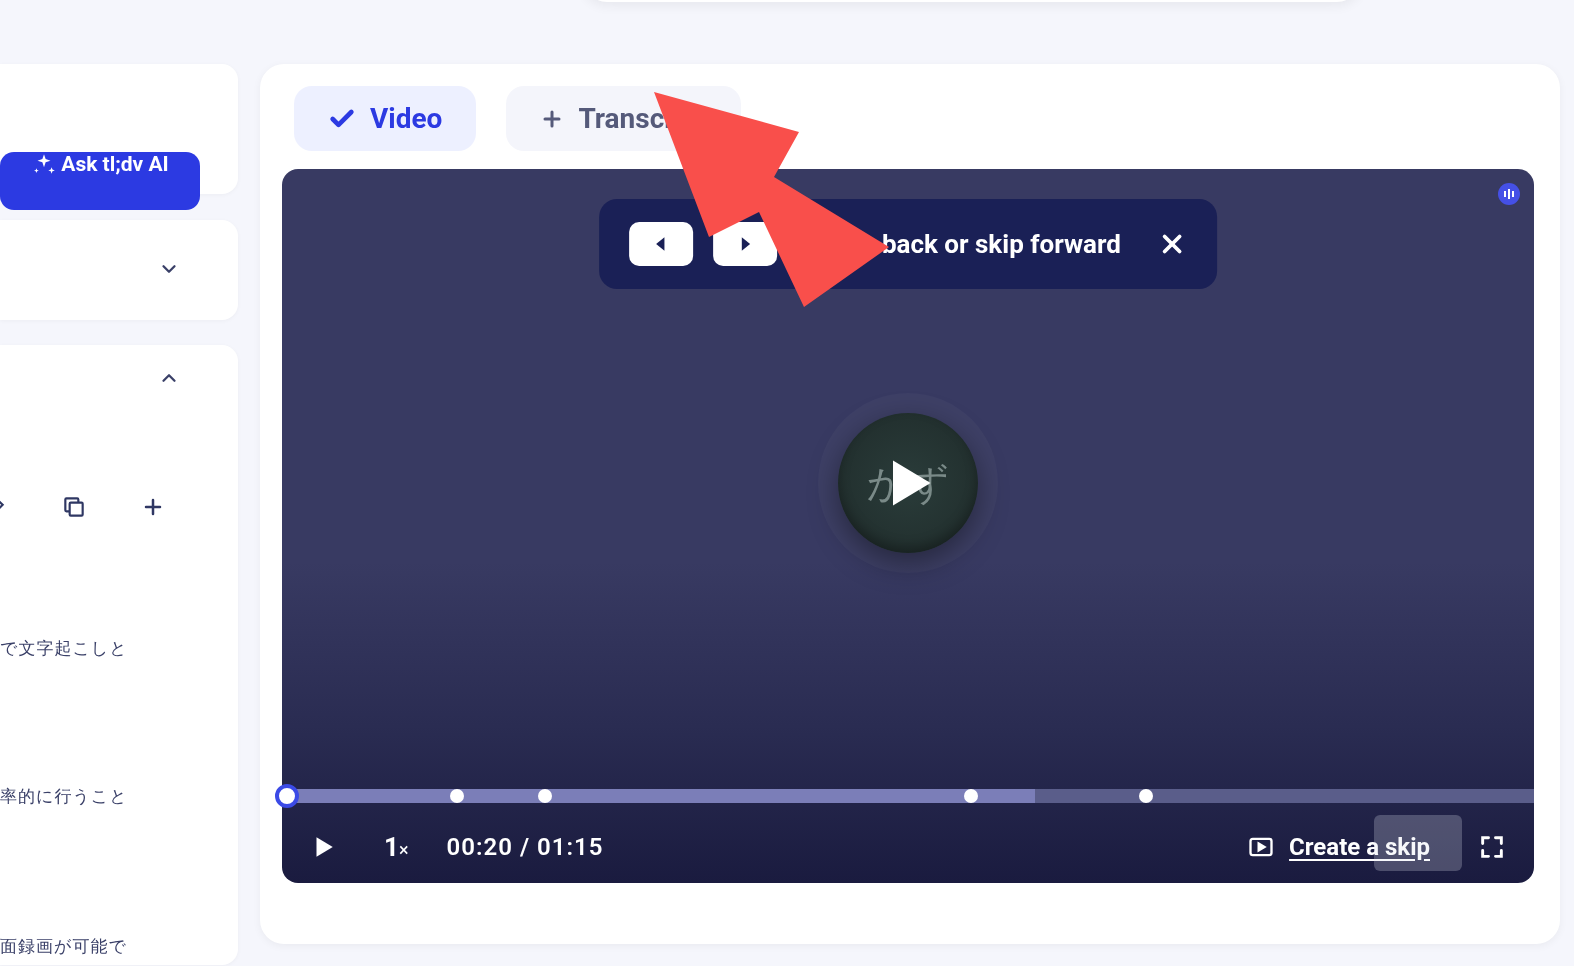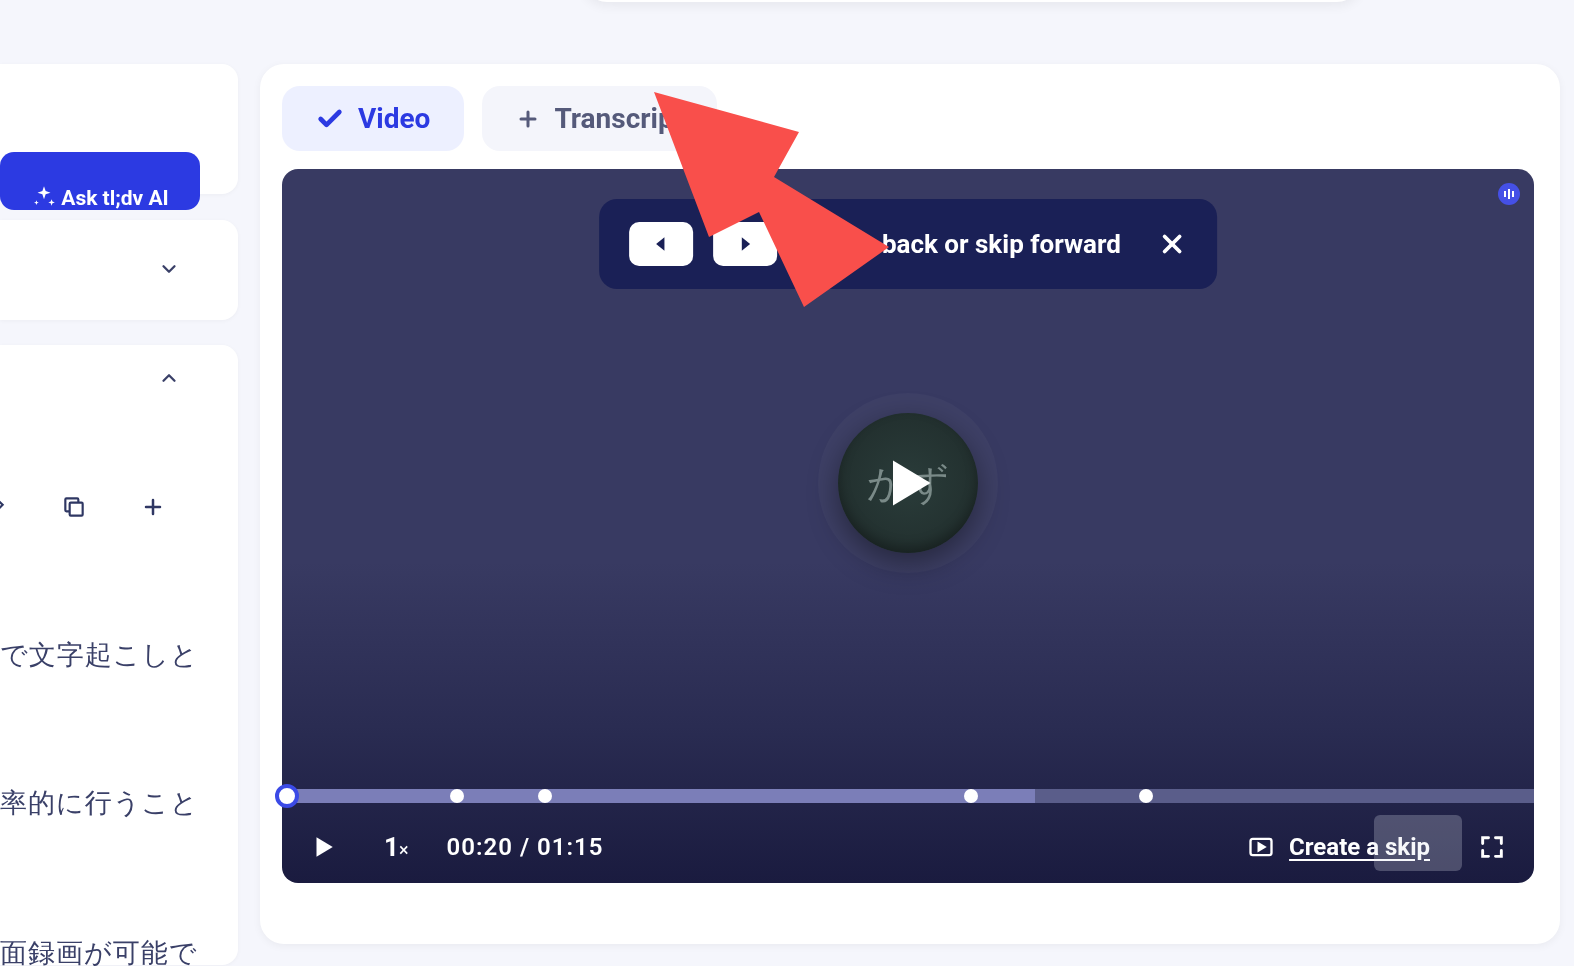--- a/index.html
+++ b/index.html
@@ -23,21 +23,21 @@
 
   .ask-ai-btn {
     position: absolute;
     left: 0;
     top: 88px;
     width: 200px;
     height: 58px;
     background: #2c3ae2;
     border-radius: 14px;
     display: flex;
-    align-items: flex-end;
+    align-items: flex-start;
     justify-content: center;
     gap: 4px;
     color: #fff;
     font-weight: 700;
     font-size: 21px;
     cursor: pointer;
   }
 
   .sidebar-card {
     position: absolute;
@@ -74,21 +74,21 @@
     gap: 54px;
     justify-content: flex-end;
     align-items: center;
     padding-right: 40px;
   }
   .sidebar-icon { width: 28px; height: 28px; color: #2f3763; cursor:pointer; display:flex; align-items:center; justify-content:center;}
 
   .jp-text {
     position: absolute;
     left: 0;
-    font-size: 27px;
+    font-size: 17px;
     color: #3a4068;
     letter-spacing: 1px;
   }
   .jp1 { top: 292px; }
   .jp2 { top: 440px; text-align: right; }
   .jp3 { top: 590px; }
 
   
   .main {
     position: absolute;
@@ -109,20 +109,21 @@
   }
   .tab {
     display: flex;
     align-items: center;
     gap: 14px;
     padding: 16px 34px;
     border-radius: 18px;
     font-size: 28px;
     font-weight: 700;
     cursor: pointer;
+    margin-left: 12px;
   }
   .tab.active { background: #edf0ff; color: #2c3ae2; }
   .tab.inactive { background: #f4f5fb; color: #555a7a; }
 
   
   .video-player {
     position: relative;
     width: 1252px;
     height: 714px;
     background: linear-gradient(180deg, #383a62 0%, #383a62 55%, #2a2c52 78%, #1a1b3f 100%);

